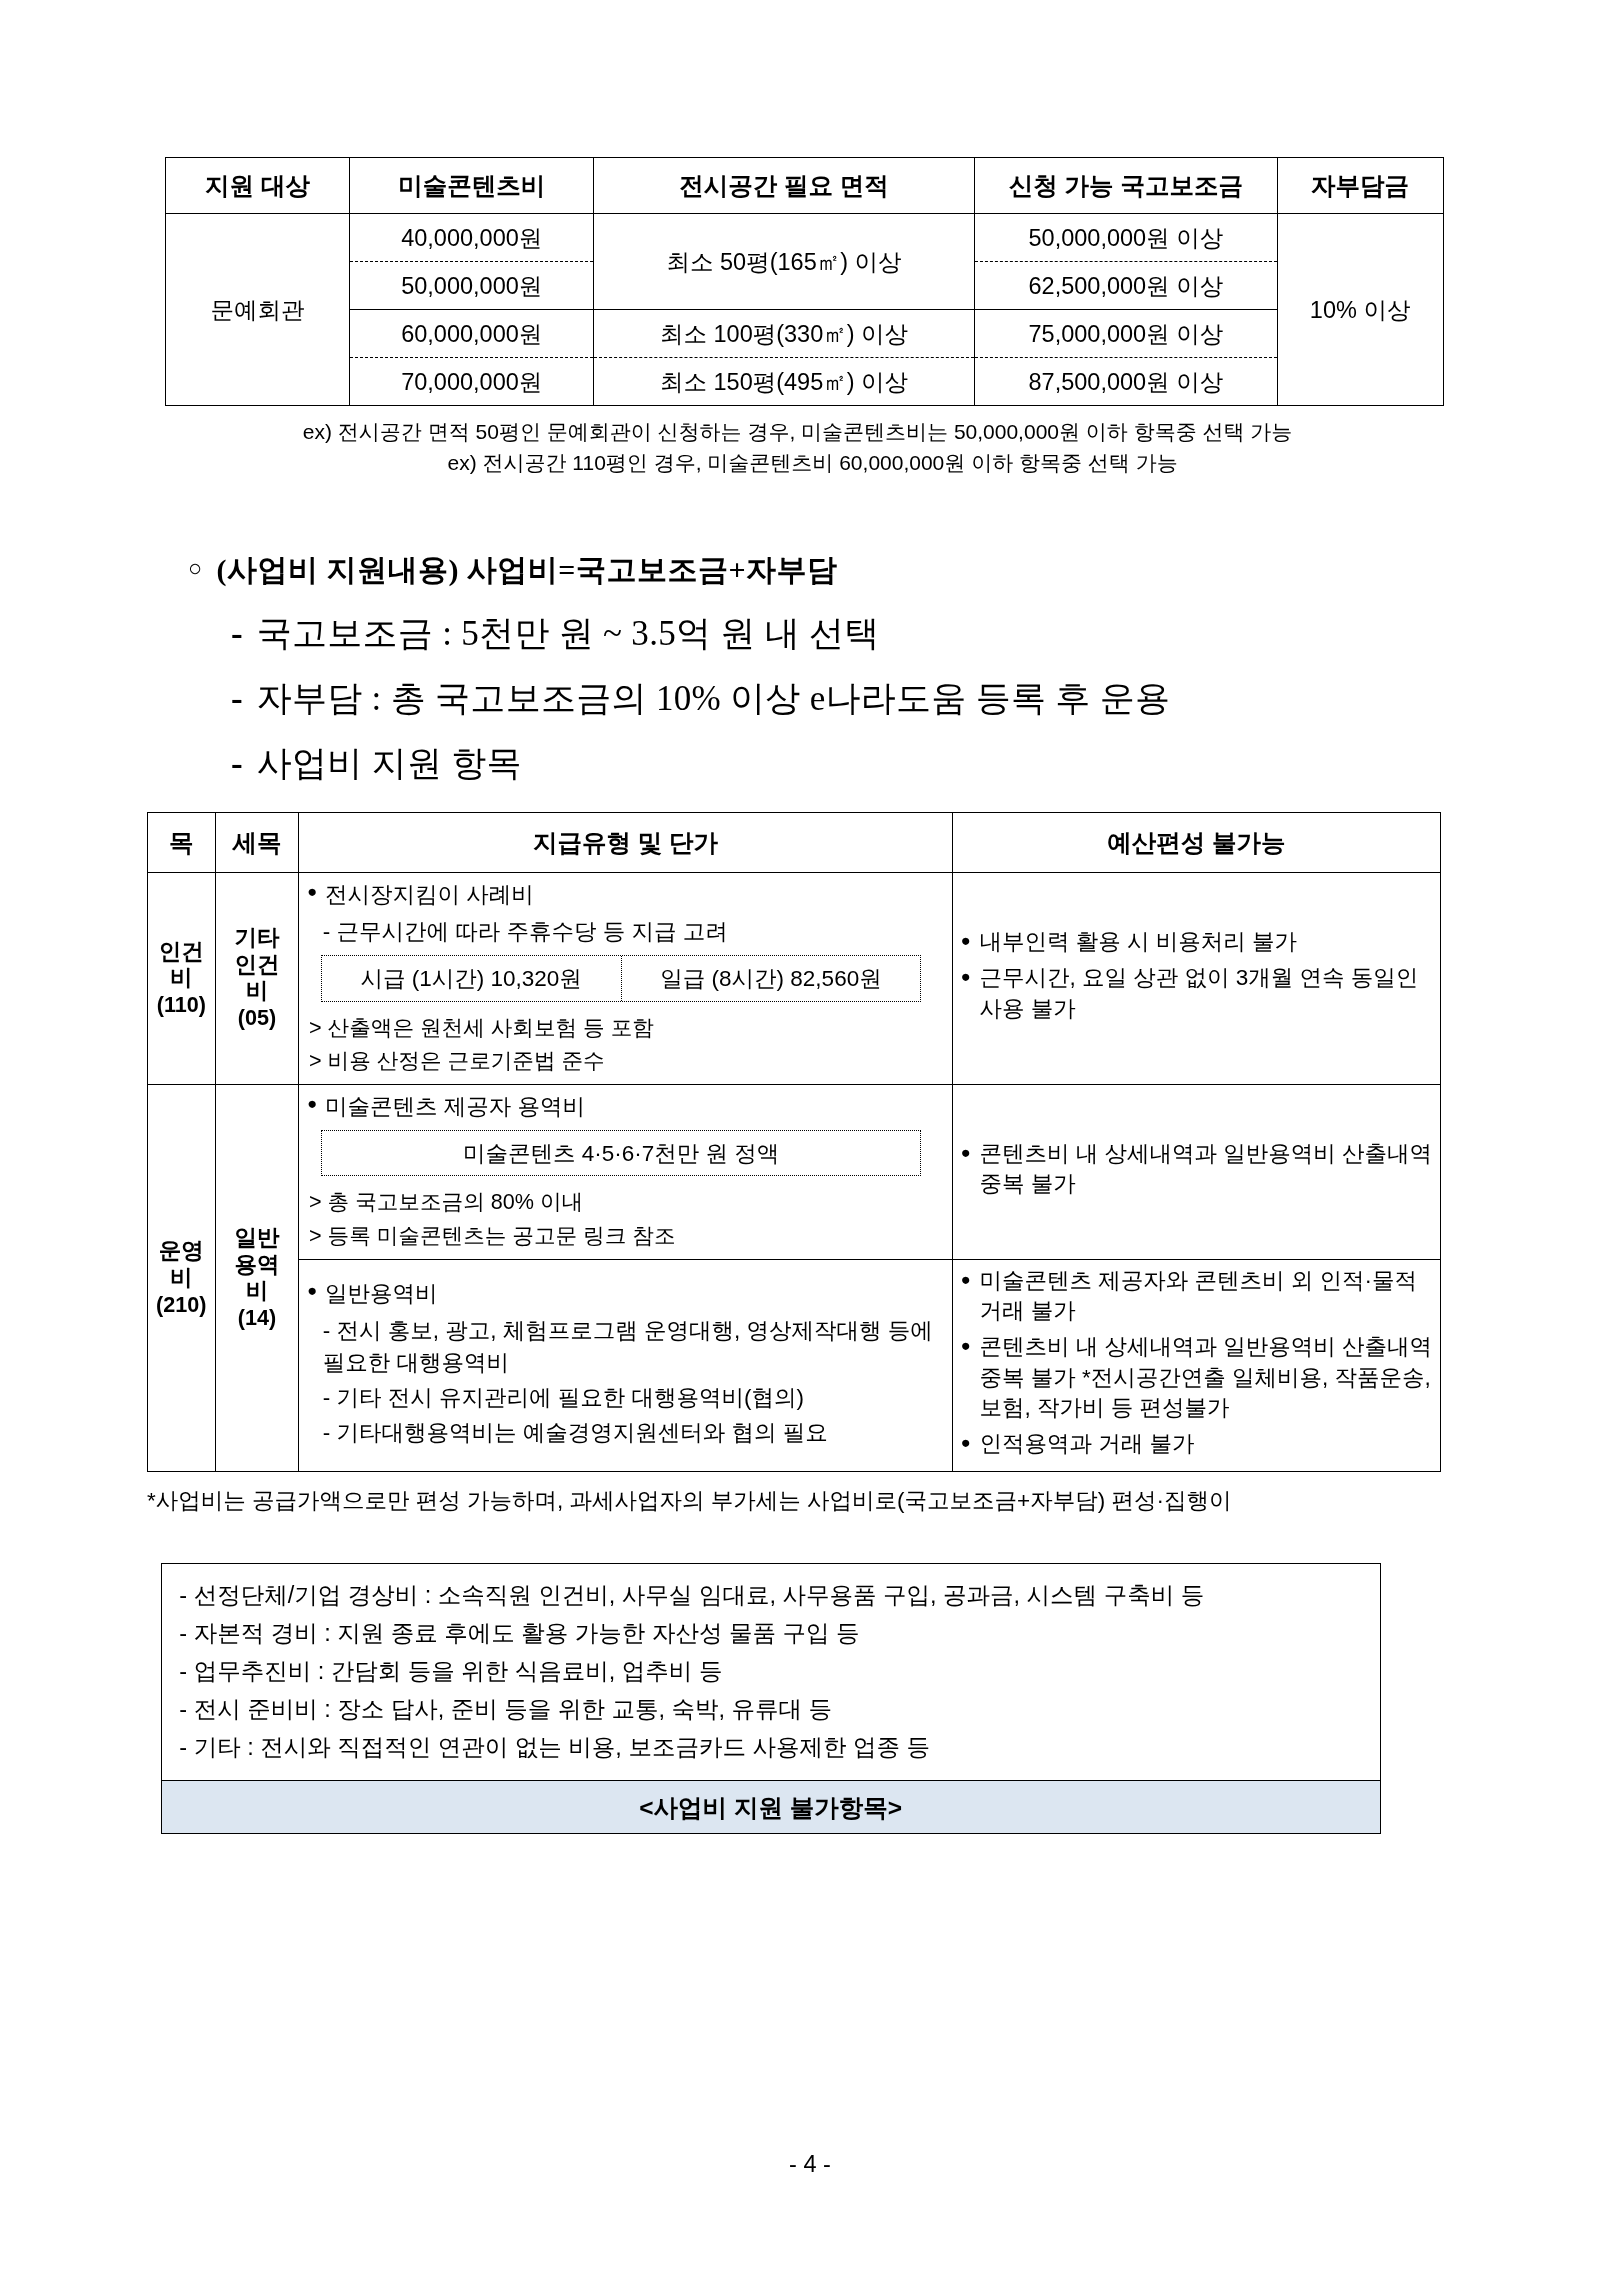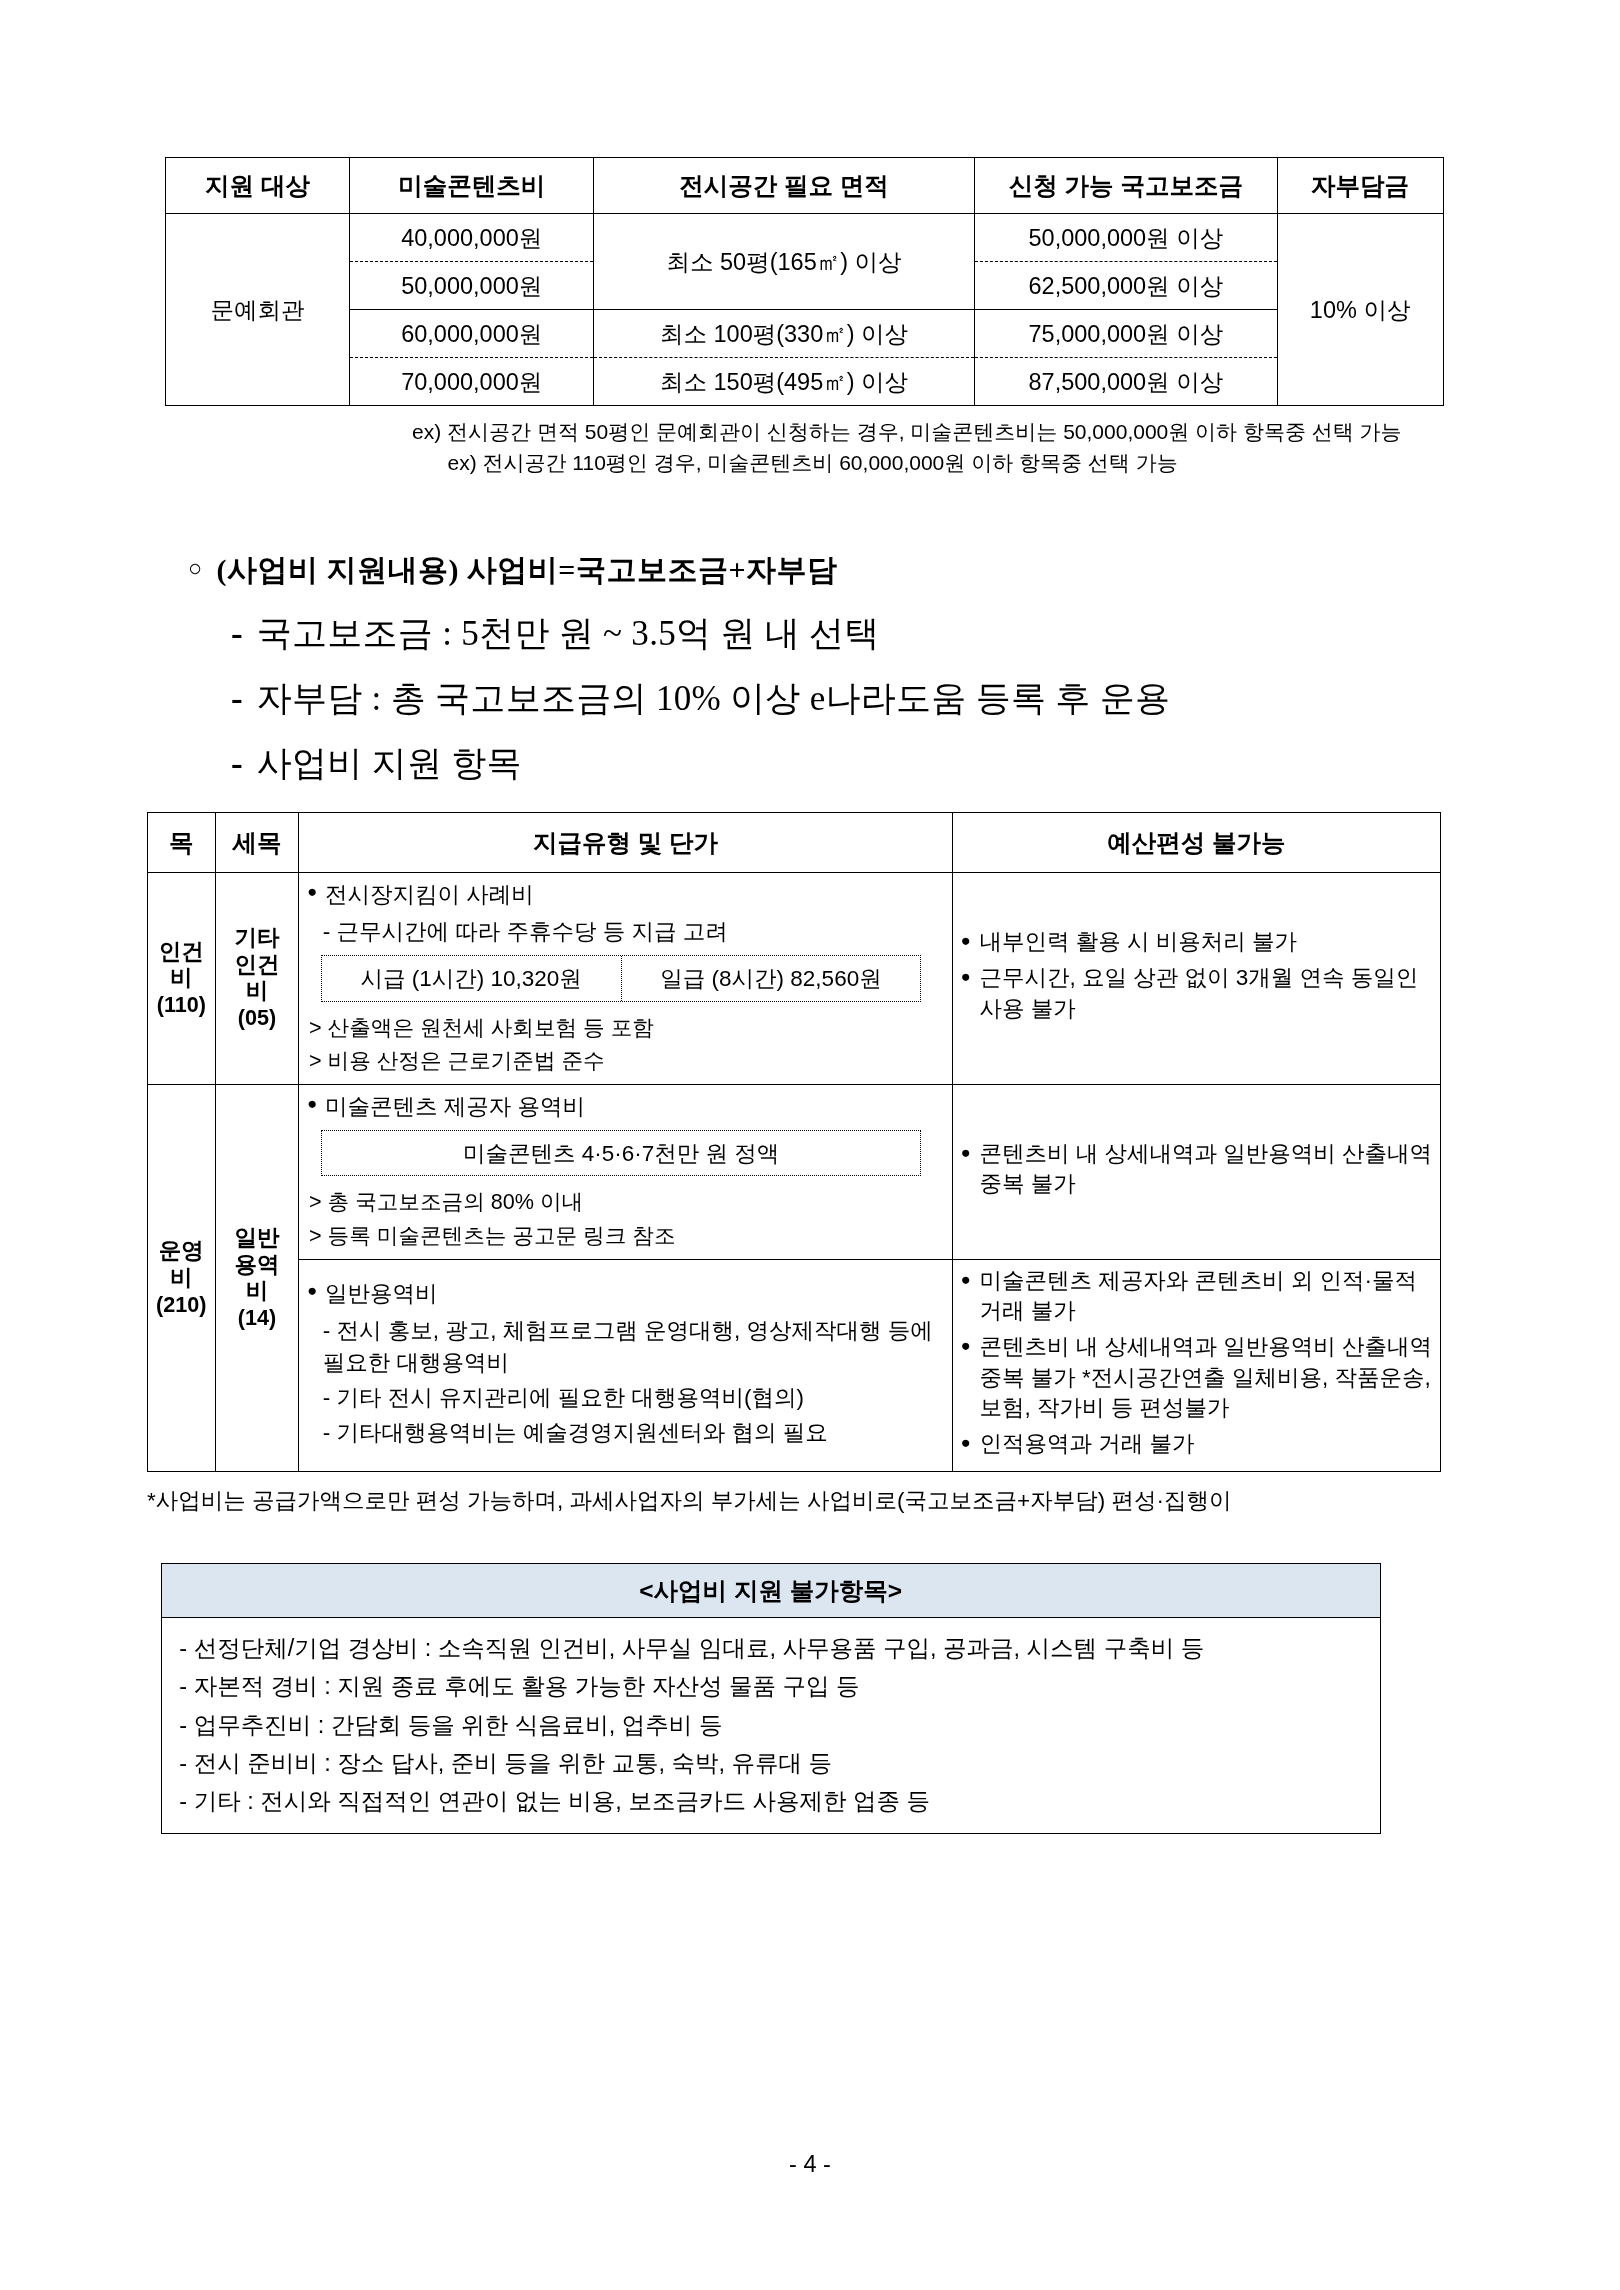--- a/index.html
+++ b/index.html
@@ -54,21 +54,21 @@
   .dashed-b { border-bottom: 1.5px dashed #000 !important; }
   .dashed-t { border-top: 1.5px dashed #000 !important; }
 
   .ex-lines {
     margin-top: 9.8px;
     width: 1237px;
     margin-left: 17.6px;
     font-size: 21px;
     line-height: 1.5;
   }
-  .ex-lines .ex1 { text-align: right; padding-left: 29px;}
+  .ex-lines .ex1 { text-align: center; padding-left: 29px;}
   .ex-lines .ex2 { text-align: center; padding-left: 59px;}
 
   
   .sec {
     margin-top: 71px;
     margin-left: 41px;
   }
   .sec .lvl1 {
     font-size: 30px;
     font-family: "Liberation Serif", serif;
@@ -357,31 +357,31 @@
     </tbody>
       </table>
 
     <div class="note">
       <div>*사업비는 공급가액으로만 편성 가능하며, 과세사업자의 부가세는 사업비로(국고보조금+자부담) 편성·집행이</div>
     </div>
 
     <table class="t3">
       <tbody>
           <tr>
-        <th>&lt;사업비 지원 불가항목&gt;</th>
-      </tr>
-      <tr>
         <td>
           <div>- 선정단체/기업 경상비 : 소속직원 인건비, 사무실 임대료, 사무용품 구입, 공과금, 시스템 구축비 등</div>
           <div>- 자본적 경비 : 지원 종료 후에도 활용 가능한 자산성 물품 구입 등</div>
           <div>- 업무추진비 : 간담회 등을 위한 식음료비, 업추비 등</div>
           <div>- 전시 준비비 : 장소 답사, 준비 등을 위한 교통, 숙박, 유류대 등</div>
           <div>- 기타 : 전시와 직접적인 연관이 없는 비용, 보조금카드 사용제한 업종 등</div>
         </td>
       </tr>
+      <tr>
+        <th>&lt;사업비 지원 불가항목&gt;</th>
+      </tr>
     </tbody>
       </table>
 
   </div>
 
   <div class="pagenum">- 4 -</div>
 </div>
 
 
 </body></html>

